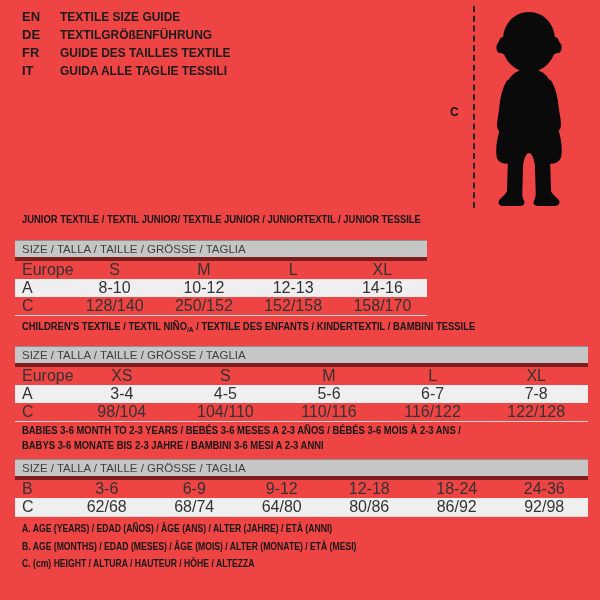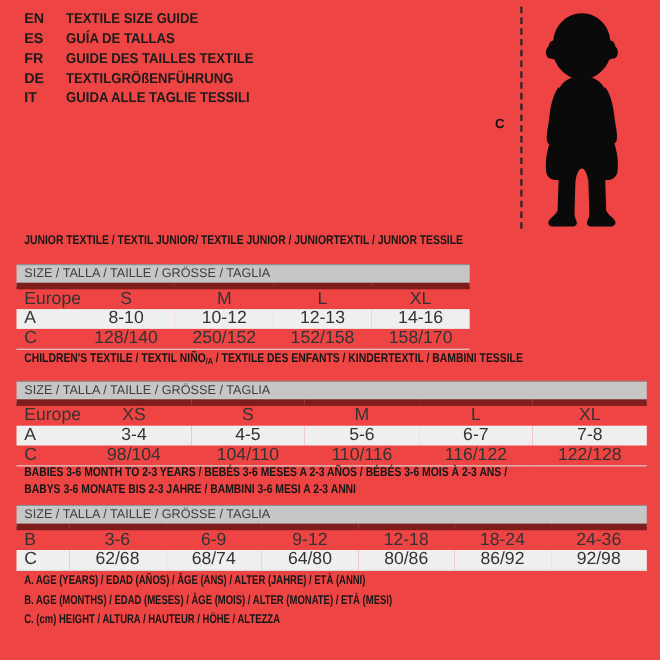--- a/index.html
+++ b/index.html
@@ -24,21 +24,21 @@
     position:absolute; left:22px; font-size:11.5px; font-weight:bold; color:#161616;
     white-space:nowrap; line-height:15px; transform:scaleX(0.82); transform-origin:0 0;
   }
   .sub { font-size:8px; vertical-align:-2px; }
 
   
   .size-table { position:absolute; left:15px; border-collapse:collapse; table-layout:fixed; }
   .size-table th {
     background:#c6c6c6; color:#3f3f3f; font-weight:normal; text-align:left;
     font-size:11.5px; height:16px; padding:0 0 0 7px;
-    border-top:1px solid #8f8f8f; border-bottom:6px solid #7f1d1d; white-space:nowrap;
+    border-top:1px solid #8f8f8f; border-bottom:4px solid #7f1d1d; white-space:nowrap;
   }
   .size-table td { font-size:16px; color:#333; text-align:center; height:15px; padding:0; white-space:nowrap; }
   .size-table td.lbl { text-align:left; padding-left:7px; }
   .size-table tbody tr:nth-child(even) td { background:#efefef; }
   .size-table tbody tr:last-child td { border-bottom:1px solid #d9d9d9; }
   .t1 { width:412px; }
   .t2, .t3 { width:573px; }
 
   
   .notes { position:absolute; left:22px; top:520px; }
@@ -51,30 +51,26 @@
 <body>
 
 <div class="page">
 
   <div class="lang-block">
     <div class="lang-row">
         <span class="lang-code">EN</span>
         <span class="lang-title">TEXTILE SIZE GUIDE</span>
       </div>
     <div class="lang-row">
-        <span class="lang-code">ES</span>
-        <span class="lang-title">GUÍA DE TALLAS</span>
+        <span class="lang-code">DE</span>
+        <span class="lang-title">TEXTILGRÖßENFÜHRUNG</span>
       </div>
     <div class="lang-row">
         <span class="lang-code">FR</span>
         <span class="lang-title">GUIDE DES TAILLES TEXTILE</span>
-      </div>
-    <div class="lang-row">
-        <span class="lang-code">DE</span>
-        <span class="lang-title">TEXTILGRÖßENFÜHRUNG</span>
       </div>
     <div class="lang-row">
         <span class="lang-code">IT</span>
         <span class="lang-title">GUIDA ALLE TAGLIE TESSILI</span>
       </div>
   </div>
 
   <div class="figure-line"></div>
   <div class="figure-label">C</div>
   <svg class="figure-svg" width="96" height="206" viewBox="0 0 100 210">

